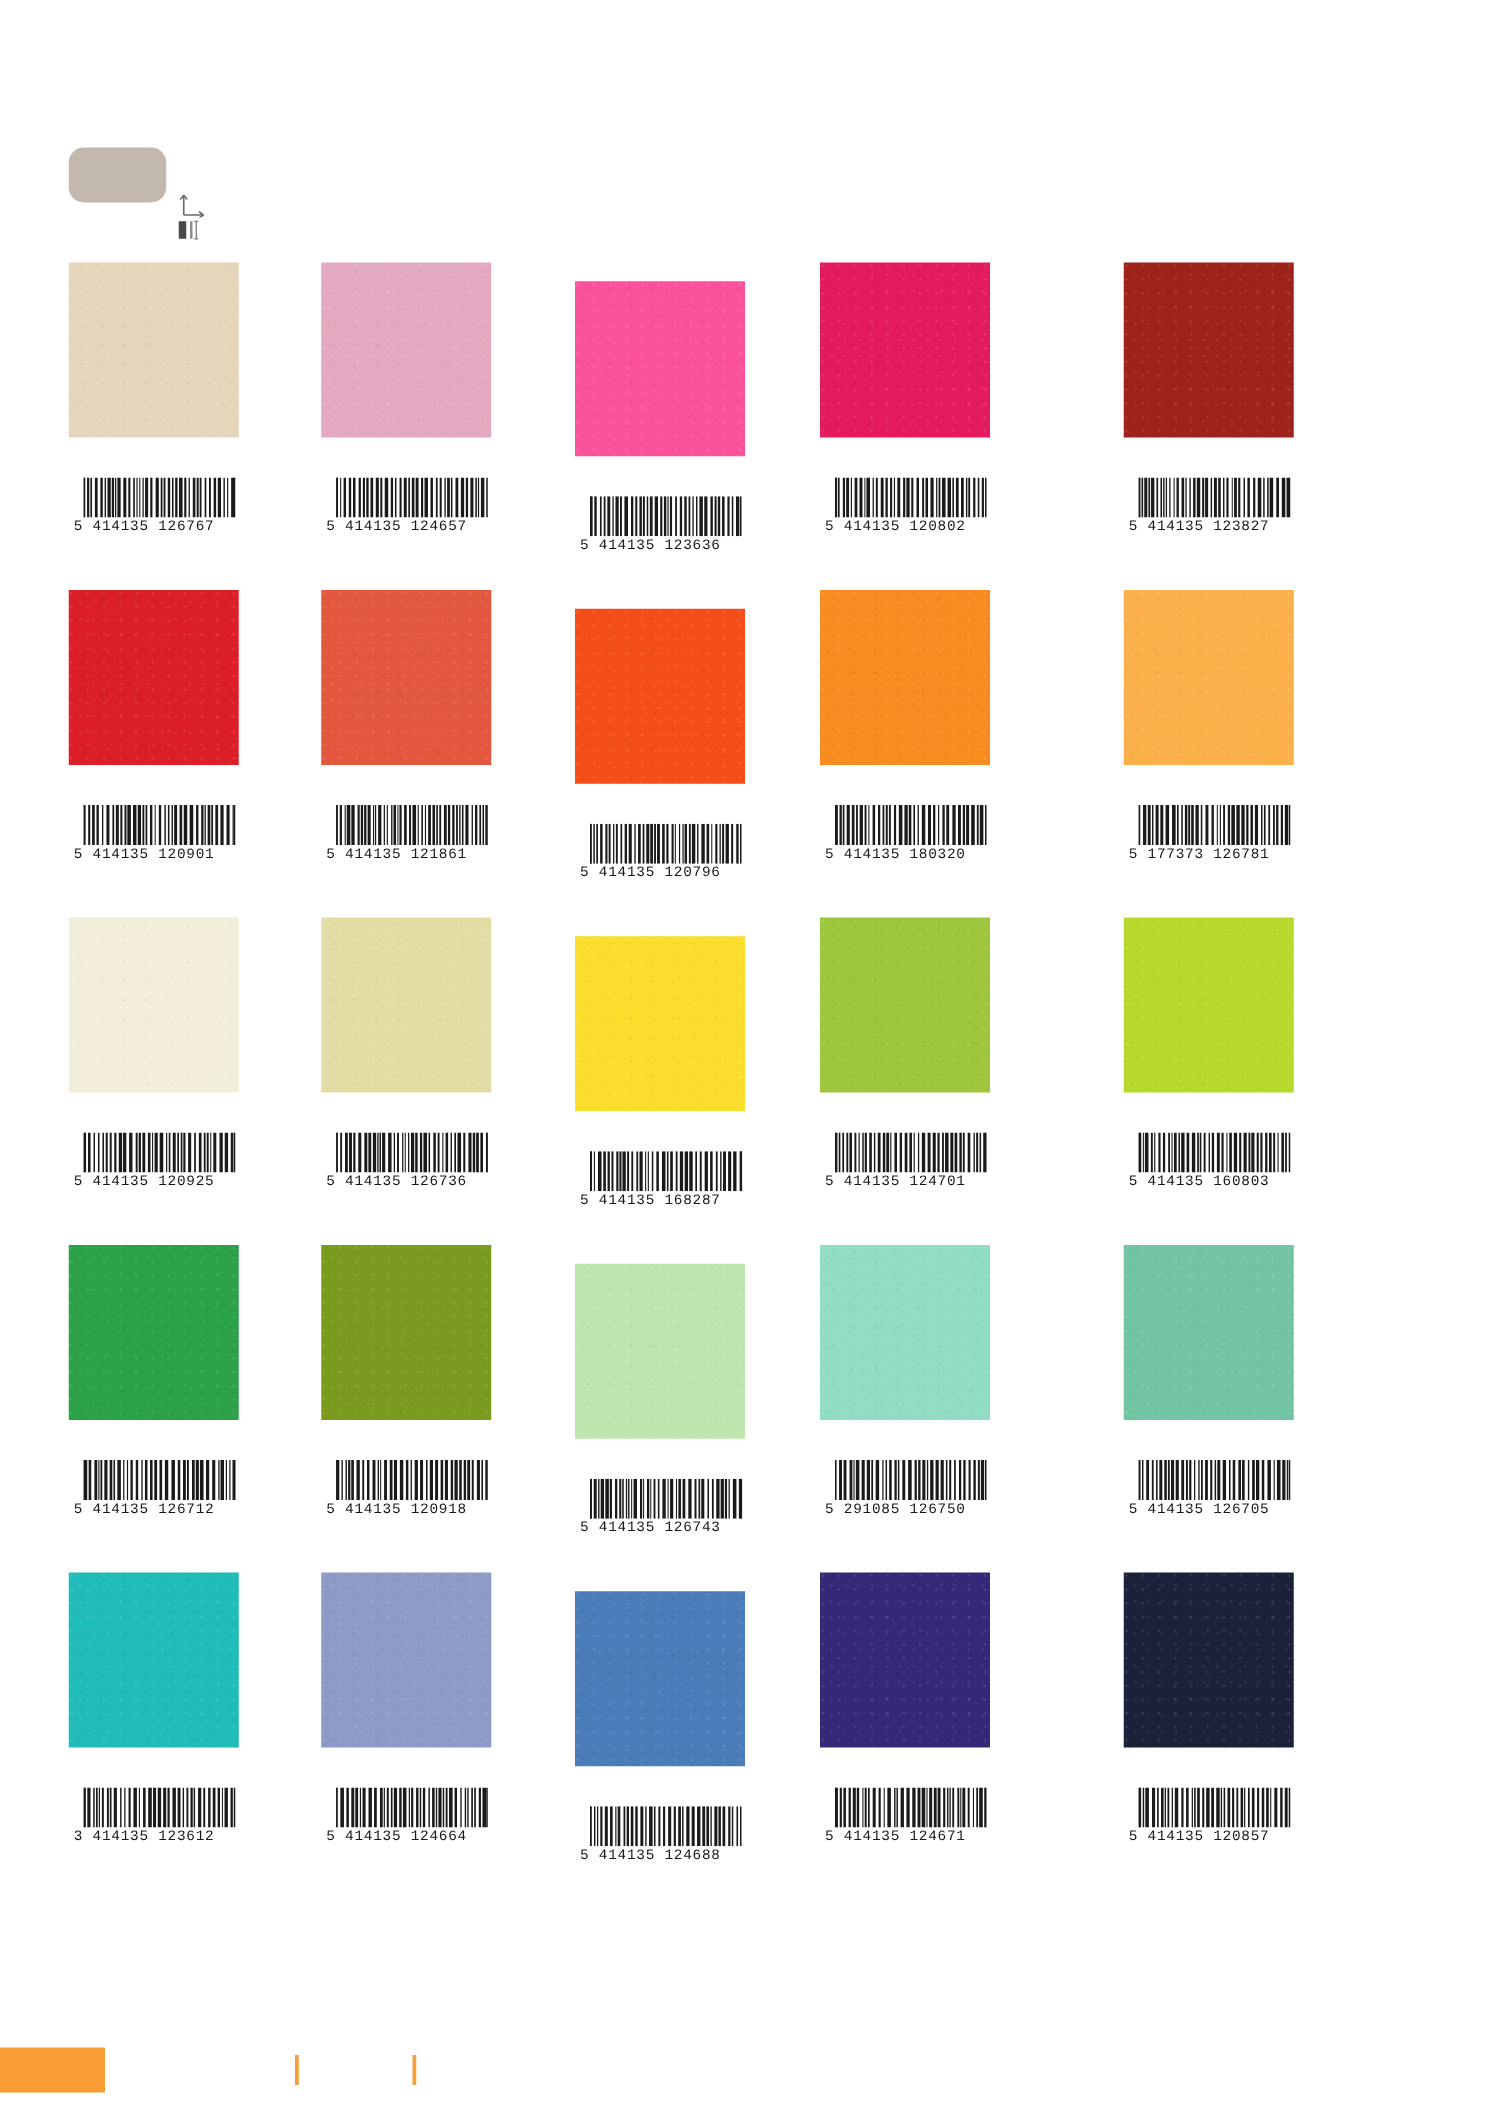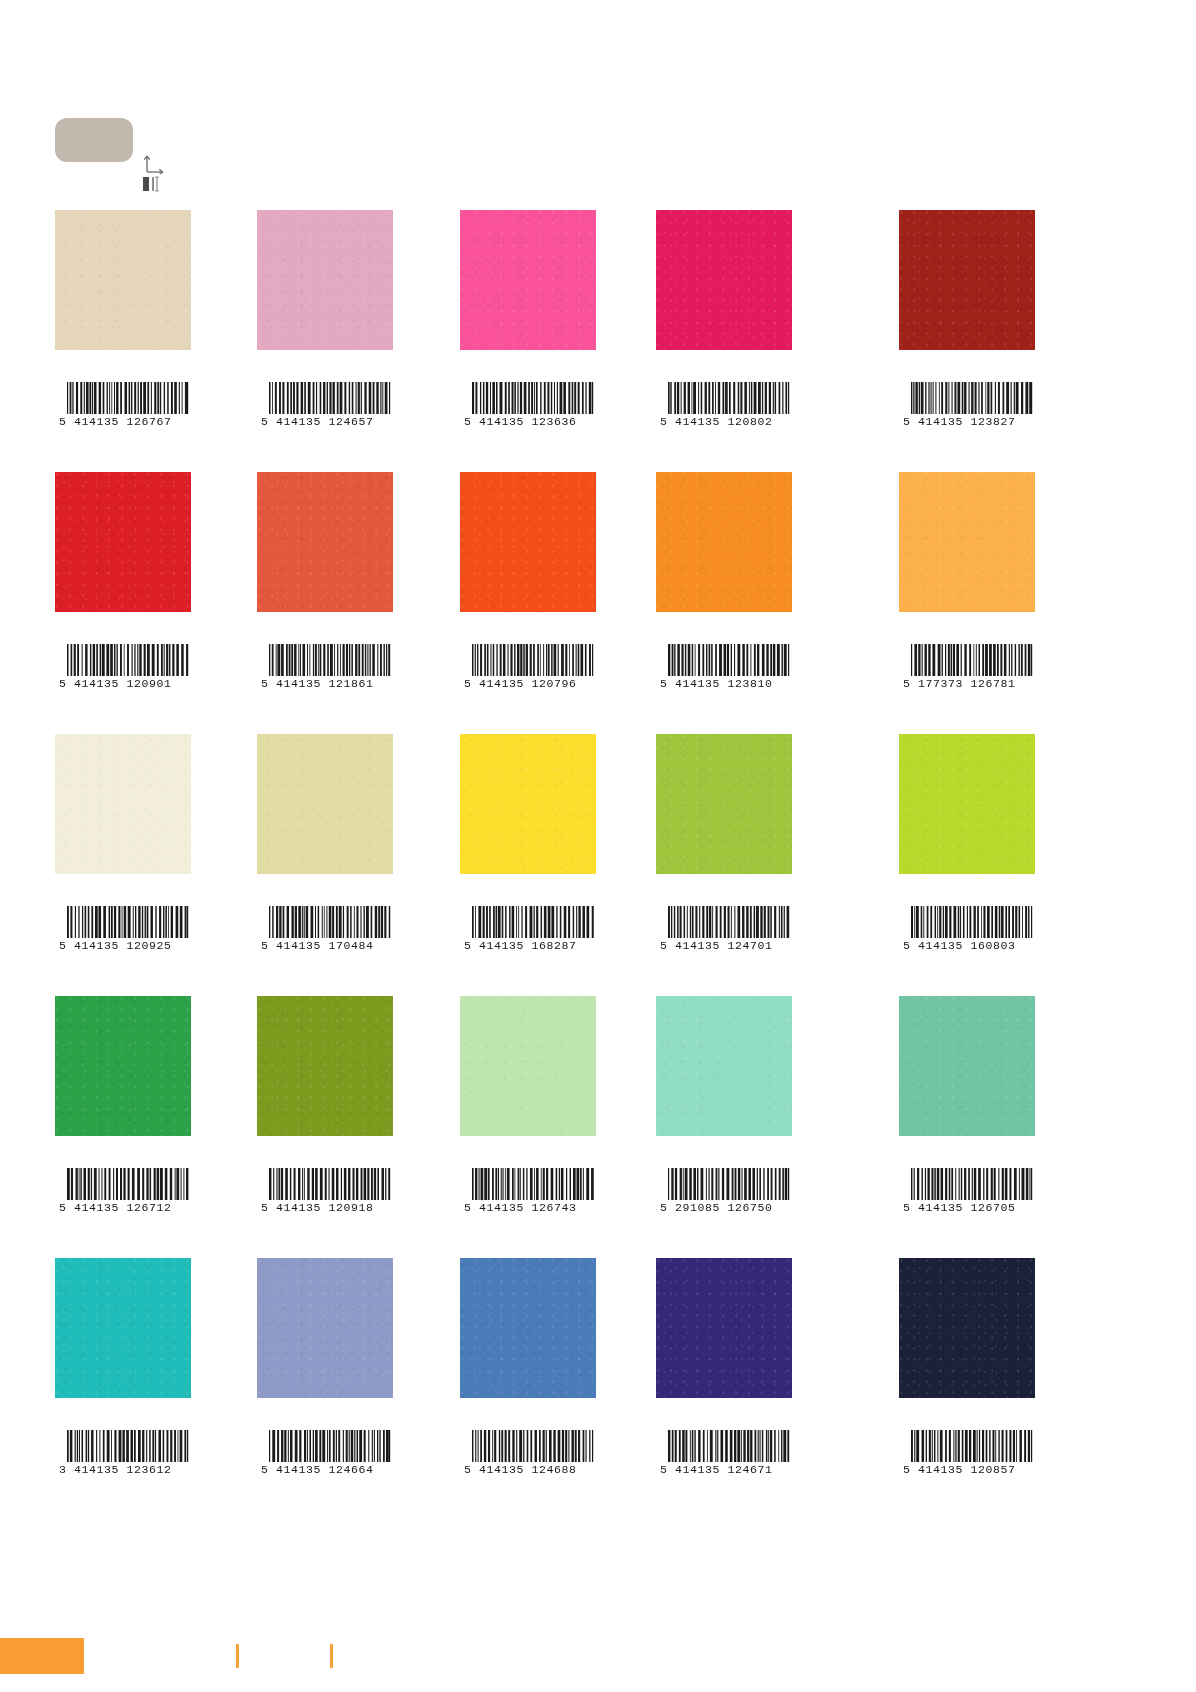--- a/index.html
+++ b/index.html
@@ -58,21 +58,21 @@
     position: relative;
     height: 262px;
   }
   .swatch-cell {
     position: absolute;
     top: 0;
     width: 147px;
   }
   .swatch-cell.c0 { left: 55px; }
   .swatch-cell.c1 { left: 257px; }
-  .swatch-cell.c2 { left: 460px; }
+  .swatch-cell.c2 { left: 460px; margin-top: 15px; }
   .swatch-cell.c3 { left: 656px; }
   .swatch-cell.c4 { left: 899px; }
 
   .swatch-chip {
     width: 136px;
     height: 140px;
     position: relative;
     overflow: hidden;
   }
   .swatch-chip::after {
@@ -570,21 +570,21 @@
             <rect x="94.91" y="0" width="2.62" height="32" fill="#1a1a1a"></rect>
             <rect x="99.38" y="0" width="2.36" height="32" fill="#1a1a1a"></rect>
             <rect x="103.23" y="0" width="1.83" height="32" fill="#1a1a1a"></rect>
             <rect x="105.89" y="0" width="2.42" height="32" fill="#1a1a1a"></rect>
             <rect x="109.93" y="0" width="2.88" height="32" fill="#1a1a1a"></rect>
             <rect x="114.48" y="0" width="1.44" height="32" fill="#1a1a1a"></rect>
             <rect x="116.82" y="0" width="2.87" height="32" fill="#1a1a1a"></rect>
             <rect x="1" y="0" width="1.2" height="32" fill="#1a1a1a"></rect>
             <rect x="121" y="0" width="1.2" height="32" fill="#1a1a1a"></rect>
           </svg>
-          <div class="barcode-number">5 414135 123810</div>
+          <div class="barcode-number">5 414135 180320</div>
         </div>
       </div>
       <div class="swatch-cell c4">
         <div class="swatch-chip" style="background: rgb(251, 176, 74);"></div>
         <div class="barcode-block">
           <svg class="barcode-bars" viewBox="0 0 124 32" preserveAspectRatio="none">
             <rect x="1.00" y="0" width="0.82" height="32" fill="#1a1a1a"></rect>
             <rect x="4.39" y="0" width="2.65" height="32" fill="#1a1a1a"></rect>
             <rect x="8.21" y="0" width="2.32" height="32" fill="#1a1a1a"></rect>
             <rect x="11.61" y="0" width="1.12" height="32" fill="#1a1a1a"></rect>
@@ -706,21 +706,21 @@
             <rect x="97.96" y="0" width="2.89" height="32" fill="#1a1a1a"></rect>
             <rect x="102.62" y="0" width="1.63" height="32" fill="#1a1a1a"></rect>
             <rect x="106.72" y="0" width="2.49" height="32" fill="#1a1a1a"></rect>
             <rect x="110.23" y="0" width="1.93" height="32" fill="#1a1a1a"></rect>
             <rect x="112.90" y="0" width="2.19" height="32" fill="#1a1a1a"></rect>
             <rect x="116.29" y="0" width="2.13" height="32" fill="#1a1a1a"></rect>
             <rect x="120.77" y="0" width="1.28" height="32" fill="#1a1a1a"></rect>
             <rect x="1" y="0" width="1.2" height="32" fill="#1a1a1a"></rect>
             <rect x="121" y="0" width="1.2" height="32" fill="#1a1a1a"></rect>
           </svg>
-          <div class="barcode-number">5 414135 170484</div>
+          <div class="barcode-number">5 414135 126736</div>
         </div>
       </div>
       <div class="swatch-cell c2">
         <div class="swatch-chip" style="background: rgb(251, 221, 43);"></div>
         <div class="barcode-block">
           <svg class="barcode-bars" viewBox="0 0 124 32" preserveAspectRatio="none">
             <rect x="1.00" y="0" width="1.63" height="32" fill="#1a1a1a"></rect>
             <rect x="4.10" y="0" width="0.89" height="32" fill="#1a1a1a"></rect>
             <rect x="7.38" y="0" width="2.85" height="32" fill="#1a1a1a"></rect>
             <rect x="11.63" y="0" width="2.08" height="32" fill="#1a1a1a"></rect>

